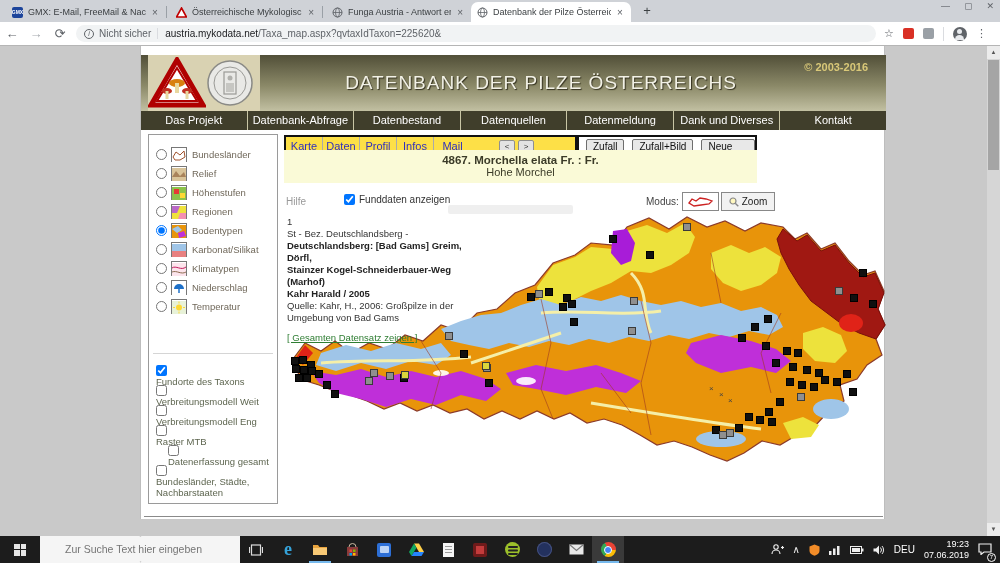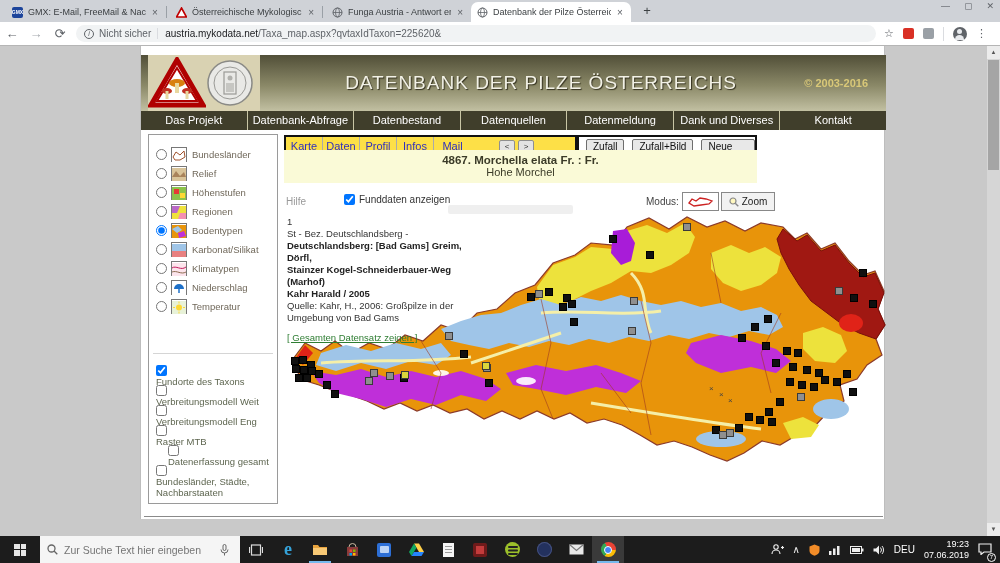--- a/index.html
+++ b/index.html
@@ -40,21 +40,21 @@
   
   .scrollbar { position:absolute; right:0; top:46px; width:13px; height:490px; background:#D6D6D6; }
   .sbtn { position:absolute; left:0; width:13px; height:13px; background:#ECECEC; color:#555; font-size:6px; text-align:center; line-height:13px; }
   .sthumb { position:absolute; left:1px; top:14px; width:11px; height:110px; background:#A5A5A5; }
 
   
   .content { position:absolute; left:140px; top:46px; width:745px; height:473px; background:#FFFFFF; border-left:1px solid #BDBDBD; border-right:1px solid #BDBDBD; }
   .siteheader { position:absolute; left:0px; top:9px; width:745px; height:56px; background:linear-gradient(#514F38,#8B8968 55%,#C2C0A2); }
   .logobox { position:absolute; left:7px; top:0; width:112px; height:56px; background:#D9D2B2; display:flex; align-items:center; }
   .sitetitle { position:absolute; left:180px; top:17px; width:440px; text-align:center; color:#F2F1E6; font-size:19px; letter-spacing:1px; text-shadow:1px 1px 1px #33301e; }
-  .copyright { position:absolute; right:18px; top:22px; color:#D9C878; font-size:11px; font-weight:bold; }
+  .copyright { position:absolute; right:18px; top:6px; color:#D9C878; font-size:11px; font-weight:bold; }
   .sitenav { position:absolute; left:0; top:65px; width:745px; height:19px; background:#403E2B; display:flex; }
   .navitem { flex:1; border-right:1px solid #C9C6A5; color:#FFF; font-size:11px; font-weight:normal; text-align:center; line-height:19px; }
   .navitem:last-child { border-right:none; }
 
   .sidebar { position:absolute; left:7px; top:88px; width:130px; height:370px; border:1px solid #9a9a9a; background:#fff; }
   .lrow { position:absolute; left:7px; display:flex; align-items:center; height:18px; }
   .lrow input { width:11px; height:11px; margin-right:4px; }
   .thumb { width:16px; height:15px; border:1px solid #777; margin-right:5px; flex:0 0 auto; }
   .llabel { font-size:9.5px; color:#6e6а55; color:#70685A; white-space:nowrap; }
   .sbdivider { position:absolute; left:4px; top:218px; width:120px; border-top:1px solid #d5d5d5; }
@@ -89,21 +89,21 @@
   .attrib { position:absolute; left:160px; top:362px; font-size:9.5px; color:#444; line-height:12px; z-index:5; }
 
   .mapsvg { position:absolute; left:150px; top:167px; width:595px; height:250px; z-index:1; }
   .bottomrule { position:absolute; left:3px; top:470px; width:739px; border-top:1px solid #8a8a8a; }
 
   
   .taskbar { position:absolute; left:0; top:536px; width:1000px; height:27px; background:#1C1C1C; display:flex; align-items:center; color:#fff; }
   .startbtn { width:40px; height:27px; display:flex; align-items:center; justify-content:center; }
   .winlogo { width:12px; height:12px; display:grid; grid-template-columns:5.5px 5.5px; grid-template-rows:5.5px 5.5px; gap:1px; }
   .winlogo i { background:#E6E6E6; }
-  .tsearch { width:200px; height:27px; background:#F5F5F5; display:flex; align-items:center; padding:0 7px; gap:6px; }
+  .tsearch { width:200px; height:27px; background:#F5F5F5; display:flex; align-items:center; padding:0 7px; gap:6px;flex-direction:column; }
   .tsearch input { border:none; outline:none; background:transparent; font-size:10.5px; color:#555; width:150px; font-family:inherit; }
   .tbicon { width:32px; height:27px; display:flex; align-items:center; justify-content:center; position:relative; }
   .tbicon.open:after { content:""; position:absolute; left:5px; bottom:0; width:22px; height:2px; background:#76B9ED; }
   .tbicon.activeapp { background:#3A3A3A; }
   .edge { color:#35A3DA; font-size:18px; font-weight:bold; font-family:"Liberation Serif",serif; }
   .chrome { width:15px; height:15px; border-radius:50%; background:conic-gradient(from -30deg,#EA4335 0 120deg,#FBBC05 0 240deg,#34A853 0 360deg); position:relative; }
   .chrome:after { content:""; position:absolute; left:3.5px; top:3.5px; width:8px; height:8px; border-radius:50%; background:#4285F4; border:1.5px solid #fff; box-sizing:border-box; }
   .spotify { width:15px; height:15px; border-radius:50%; background:#9CC02A; position:relative; overflow:hidden; }
   .spotify:before { content:""; position:absolute; left:3px; top:4px; width:10px; height:2px; background:#222; border-radius:2px; box-shadow:0 3.5px 0 #222, 0 7px 0 #222; }
   .bluecircle { width:15px; height:15px; border-radius:50%; background:#23315E; box-shadow:inset 0 0 0 1px #44507e; }

